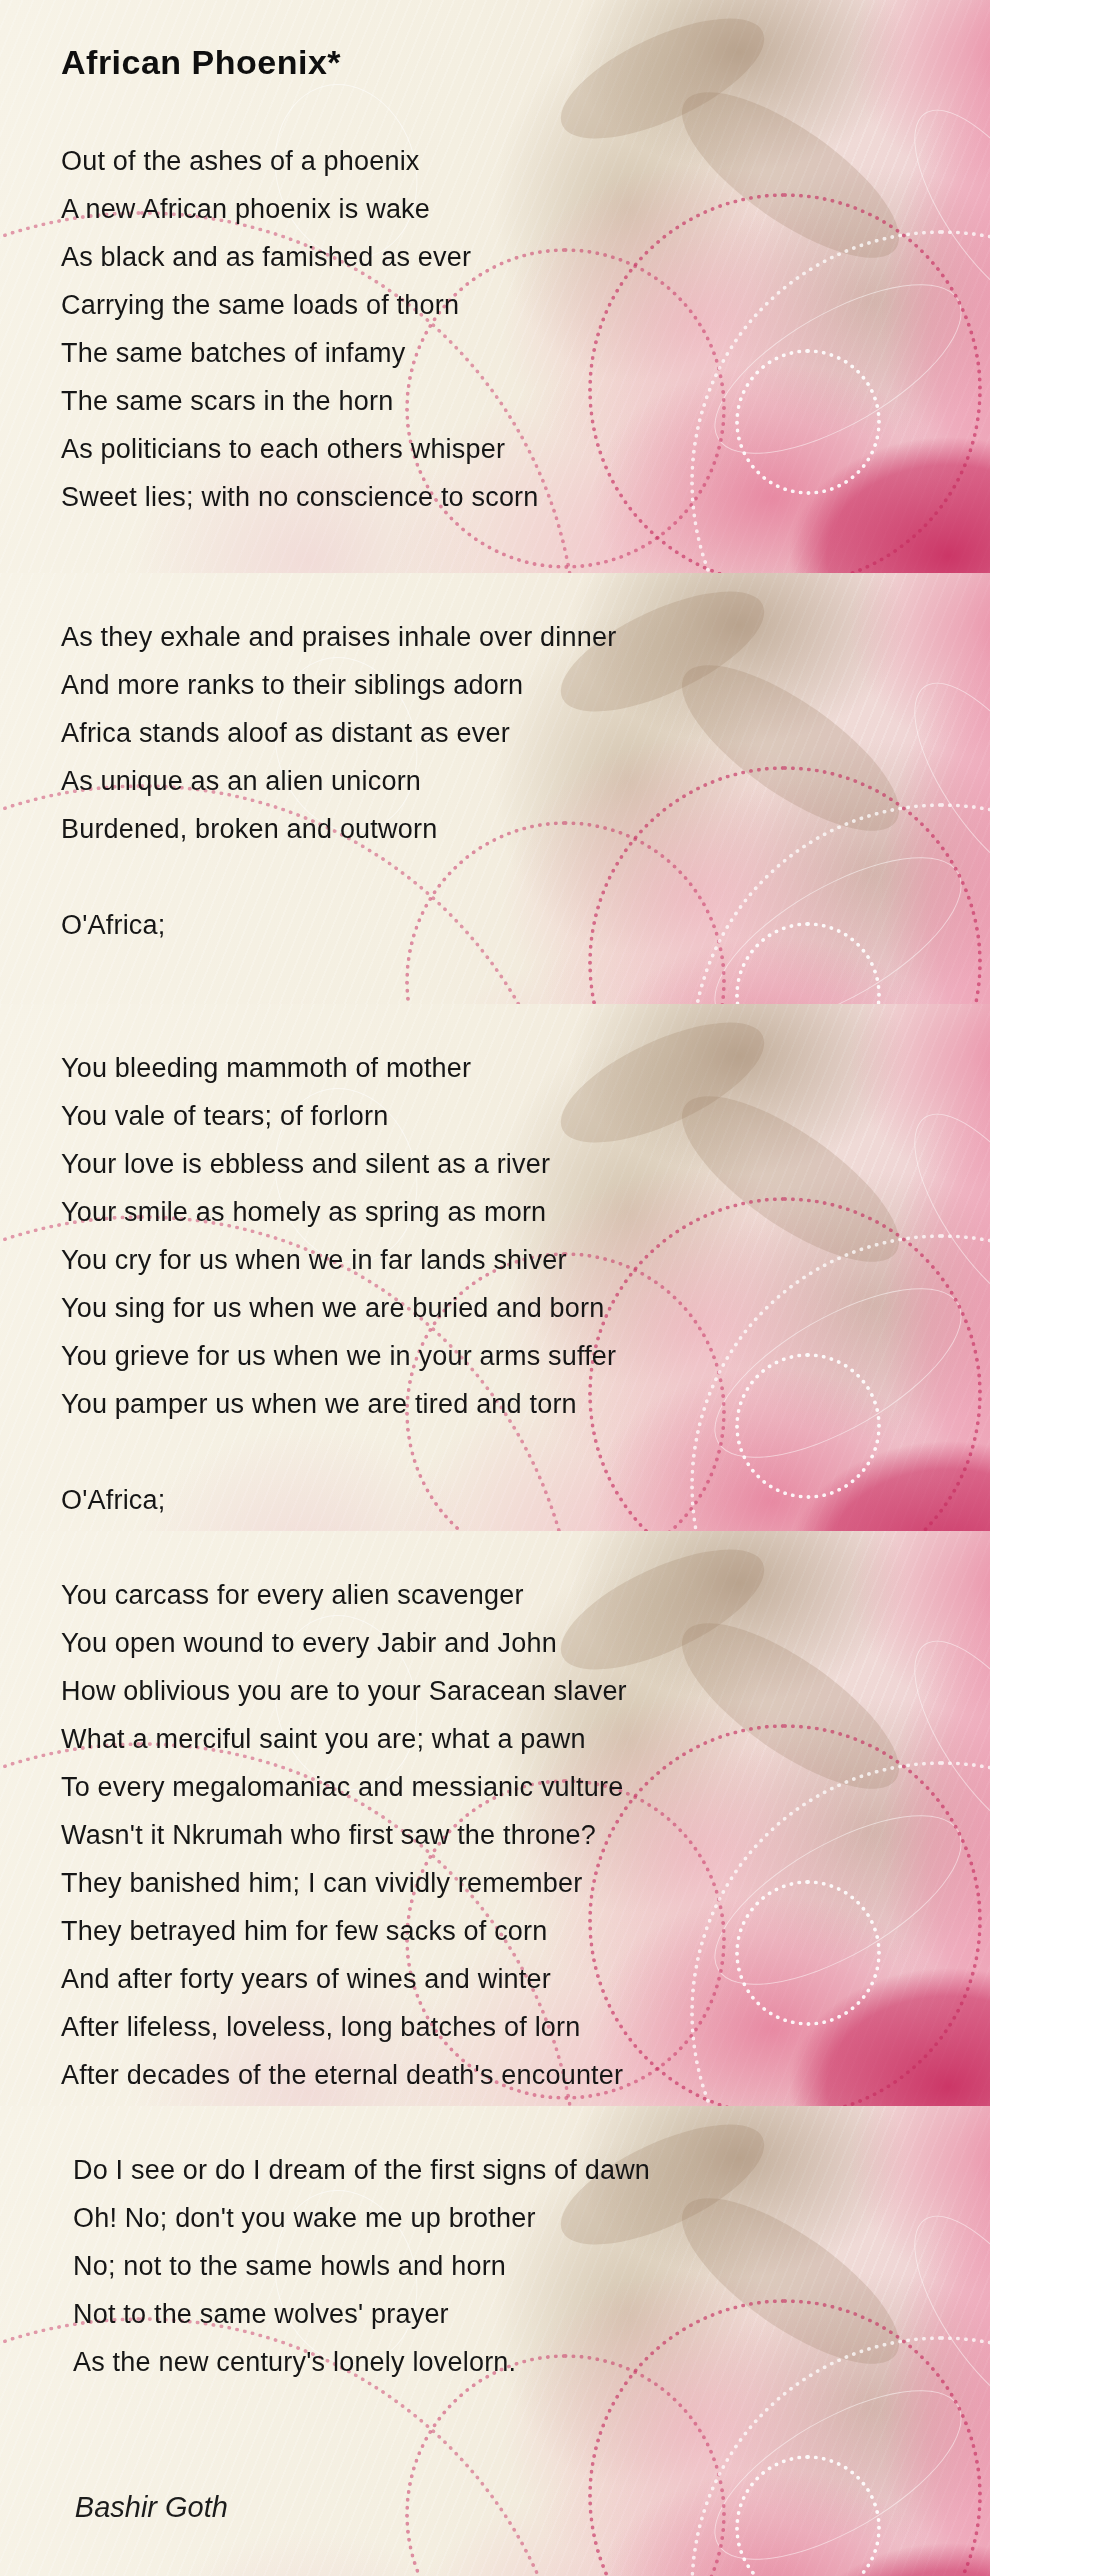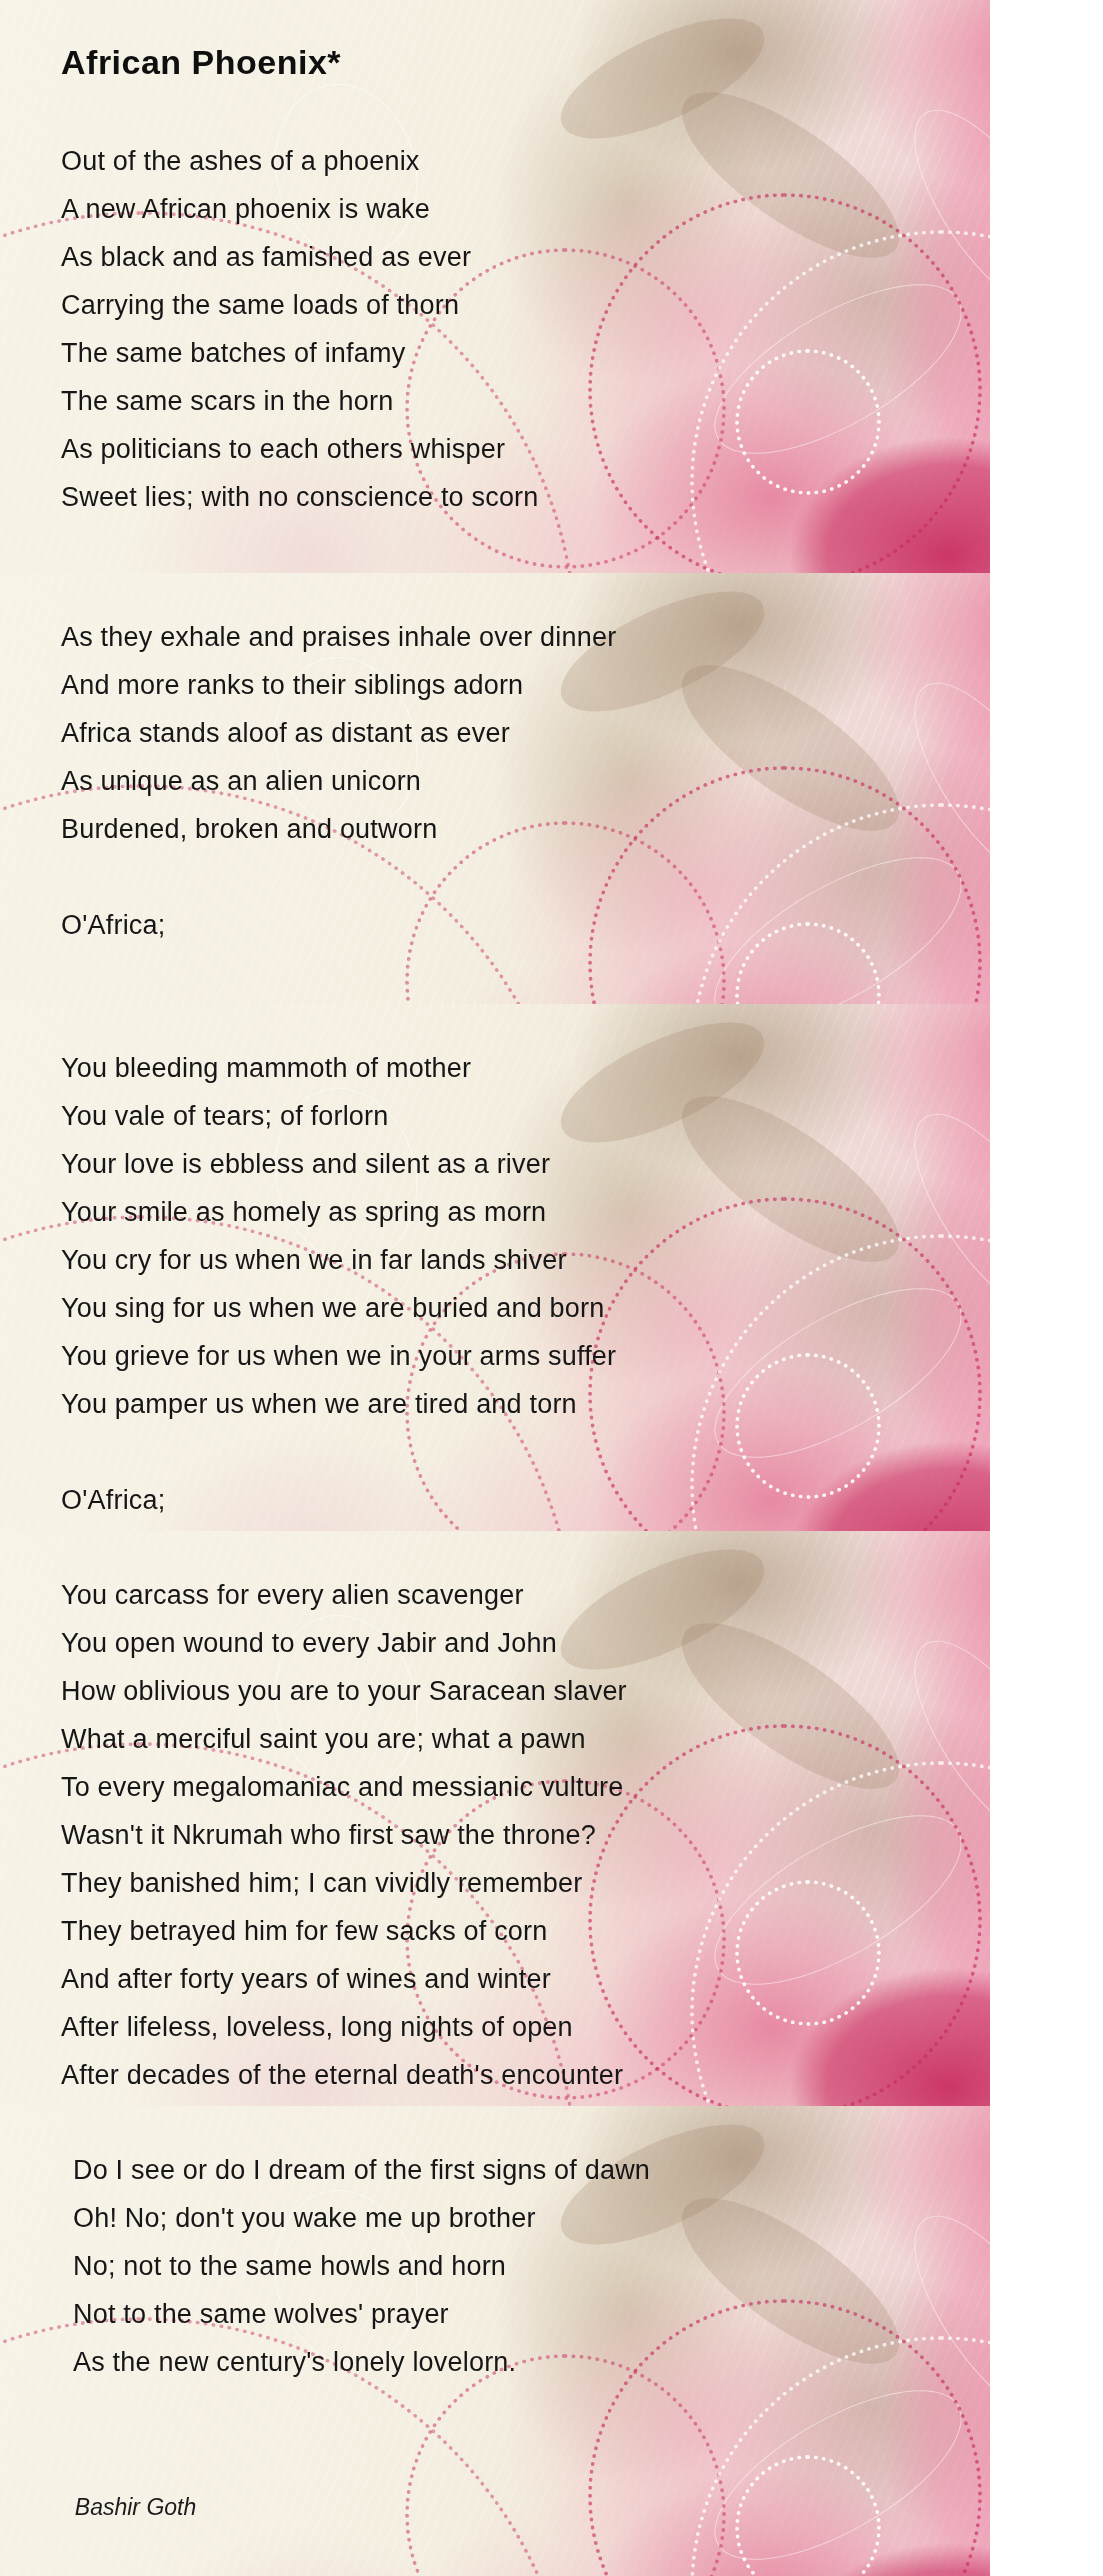--- a/index.html
+++ b/index.html
@@ -57,21 +57,21 @@
     font-size:34px;font-weight:700;line-height:44px;
     color:#0f0f0f;letter-spacing:0.5px;
   }
   .line{
     margin:0;min-height:48px;line-height:48px;
     font-size:27px;font-weight:400;color:#161616;
     letter-spacing:0.2px;white-space:nowrap;
   }
   .signature{
     margin:97px 0 0 1.8px;
-    font-size:23px;font-style:italic;font-weight:400;
+    font-size:29px;font-style:italic;font-weight:400;
     color:#1c1c1c;line-height:48px;
   }
 </style>
 </head>
 <body>
 
 <div class="page">
     <section class="stanza-section" style="height: 573px;">
     <div class="art" aria-hidden="true">
       <div class="leaf leaf-a"></div>
@@ -175,21 +175,21 @@
       <div>
           <p class="line">You carcass for every alien scavenger</p>
           <p class="line">You open wound to every Jabir and John</p>
           <p class="line">How oblivious you are to your Saracean slaver</p>
           <p class="line">What a merciful saint you are; what a pawn</p>
           <p class="line">To every megalomaniac and messianic vulture</p>
           <p class="line">Wasn't it Nkrumah who first saw the throne?</p>
           <p class="line">They banished him; I can vividly remember</p>
           <p class="line">They betrayed him for few sacks of corn</p>
           <p class="line">And after forty years of wines and winter</p>
-          <p class="line">After lifeless, loveless, long nights of open</p>
+          <p class="line">After lifeless, loveless, long batches of lorn</p>
           <p class="line">After decades of the eternal death's encounter</p>
         </div>
 
     </div>
   </section>
     <section class="stanza-section" style="height: 471px; padding-left: 12px;">
     <div class="art" aria-hidden="true">
       <div class="leaf leaf-a"></div>
       <div class="leaf leaf-b"></div>
       <div class="petal petal-a"></div>

